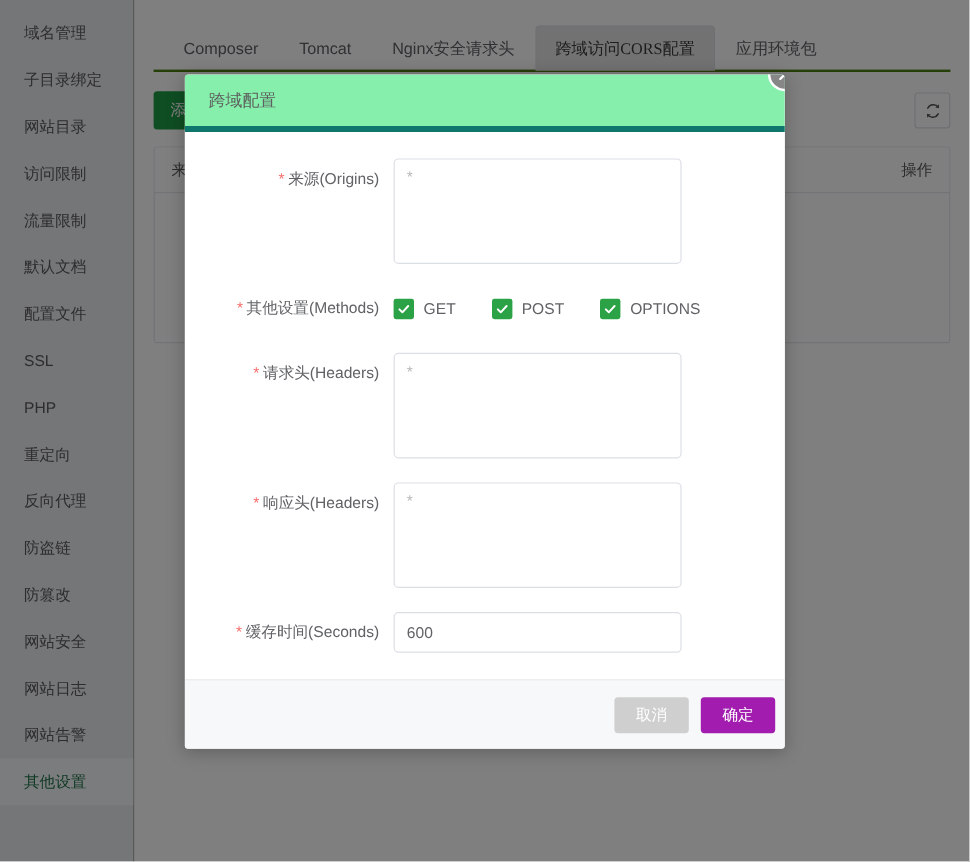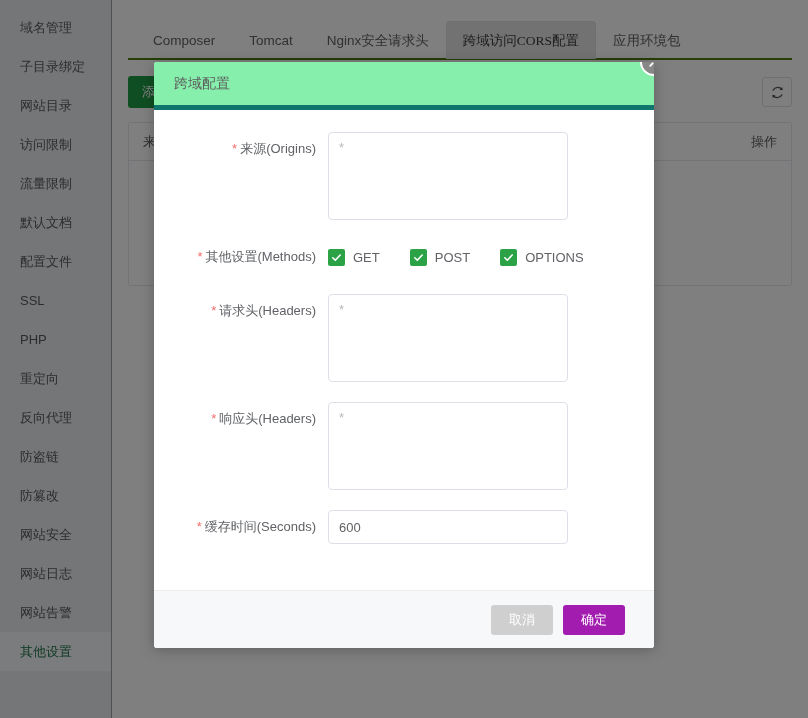--- a/index.html
+++ b/index.html
@@ -252,22 +252,21 @@
     color: #606266;
   }
 
   .dialog-footer {
     height: 58px;
     background: #f7f8f9;
     border-top: 1px solid #ececec;
     display: flex;
     align-items: center;
     justify-content: flex-end;
-    padding-right: 29px;
-    margin-top: 24px;
+    padding-right: 8px;
   }
   .btn {
     height: 30px;
     border: none;
     border-radius: 3px;
     font-size: 13px;
     font-family: inherit;
     padding: 0 18px;
     cursor: pointer;
     margin-left: 10px;

